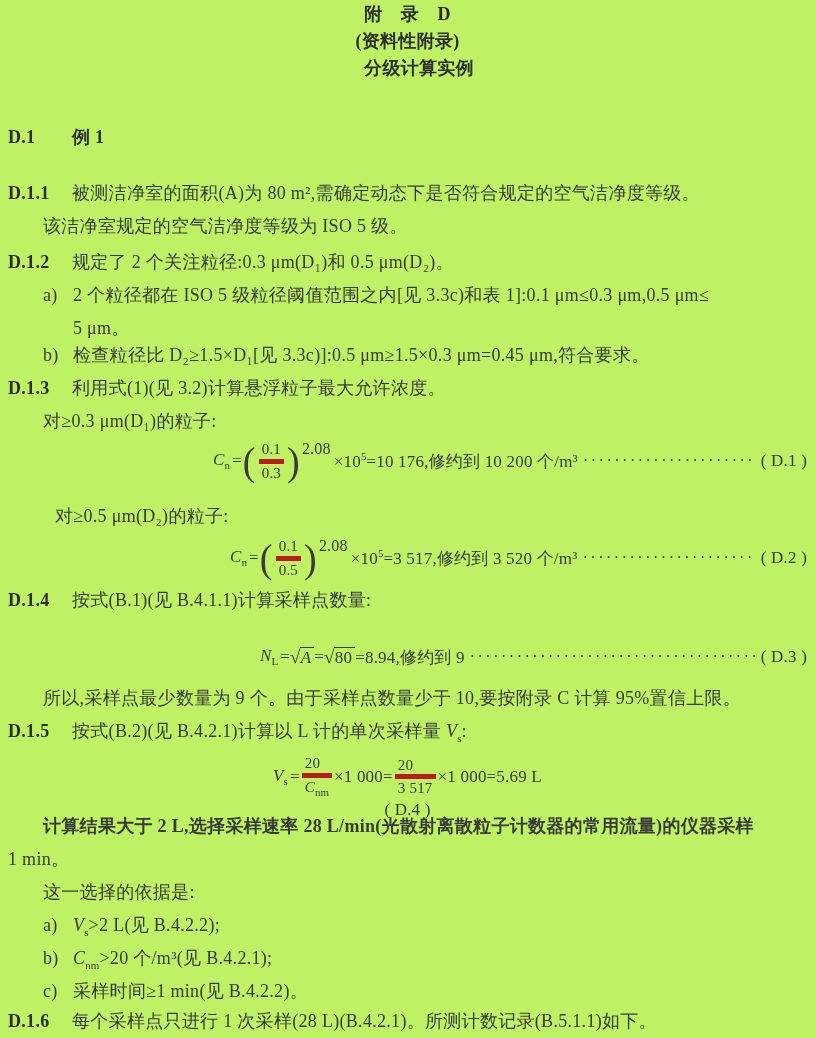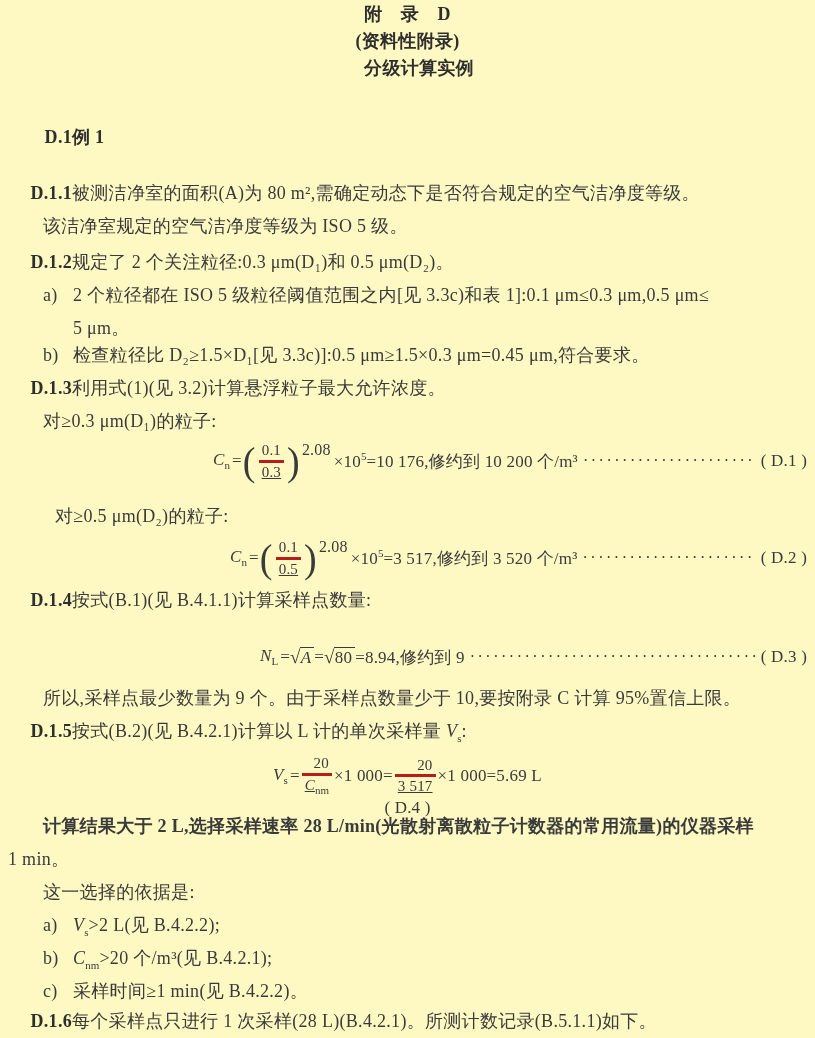--- a/index.html
+++ b/index.html
@@ -1,41 +1,41 @@
 <!DOCTYPE html>
 <html><head>
 <meta charset="utf-8">
 <style>
   html,body{margin:0;padding:0;background:#e8e8e8;}
   .page{
     position:relative;
     width:815px;height:1038px;
     margin:0 auto;
-    background:#fef9c3;
+    background:#bef264;
     color:#3a3a3a;
     font-family:"Liberation Serif","DejaVu Serif",serif;
     font-size:18px;
     letter-spacing:0.3px;
     overflow:hidden;
   }
   .ln{position:absolute;white-space:nowrap;line-height:23px;}
   .center{left:0;right:0;text-align:center;}
   .b{font-weight:bold;color:#2e2e2e;}
-  .cnum{display:inline-block;min-width:64px;font-weight:bold;color:#2e2e2e;text-align:right;}
+  .cnum{display:inline-block;min-width:64px;font-weight:bold;color:#2e2e2e;}
   .lilab{display:inline-block;min-width:30px;}
   sub{font-size:11px;letter-spacing:0;}
   sup{font-size:11px;letter-spacing:0;}
   i{font-family:"Liberation Serif","DejaVu Serif",serif;}
   
   .eqrow{position:absolute;left:8px;right:8px;display:flex;align-items:center;font-size:17px;letter-spacing:0.2px;}
   .eqsp{flex:none;}
   .fbody{display:flex;align-items:center;white-space:nowrap;}
   .vargrp{white-space:nowrap;margin-right:2px;}
-  .frac{display:inline-flex;flex-direction:column;align-items:flex-end;font-size:15px;line-height:1.25;margin:0 2px;}
-  .frac .fd{border-top:3px solid #b91c1c;padding:0 3px;text-decoration:underline;}
+  .frac{display:inline-flex;flex-direction:column;align-items:flex-start;font-size:15px;line-height:1.25;margin:0 2px;}
+  .frac .fd{border-top:5px solid #b91c1c;padding:0 3px;}
   .frac .fn{padding:0 3px;}
   .bp{font-size:38px;font-weight:300;line-height:0.9;margin:0 1px;transform:scaleY(1.05);}
   .exp{font-size:16px;align-self:flex-start;margin:0 3px 0 1px;}
   .sqrt{font-size:19px;margin-right:-1px;}
   .rad{border-top:1px solid #3a3a3a;padding:0 3px 0 1px;}
   .leader{flex:1;overflow:hidden;white-space:nowrap;letter-spacing:2.5px;margin:0 5px;font-size:16px;}
   .eqlabel{flex:none;}
 </style>
 </head>
 <body>

